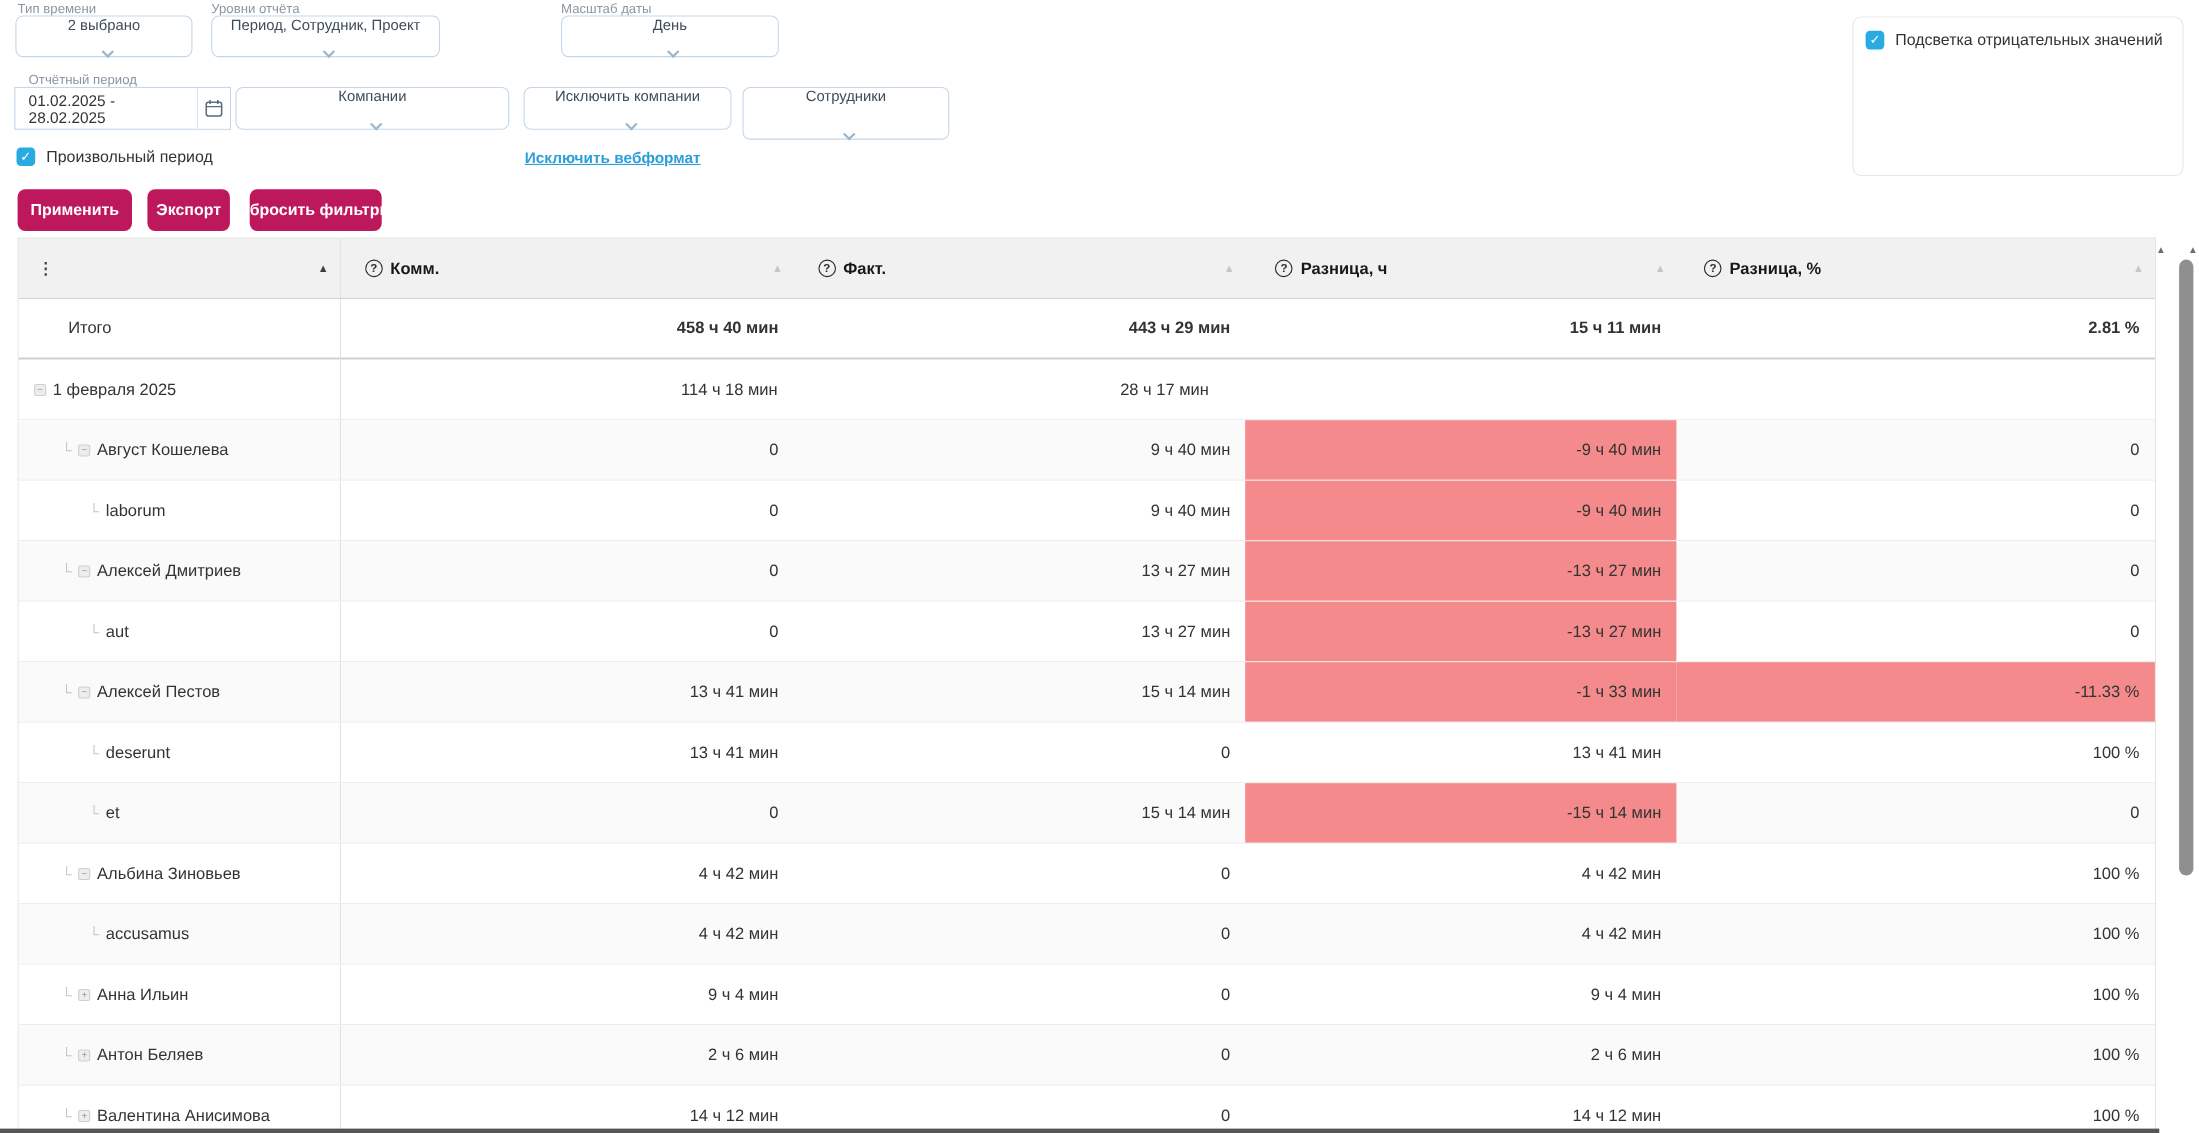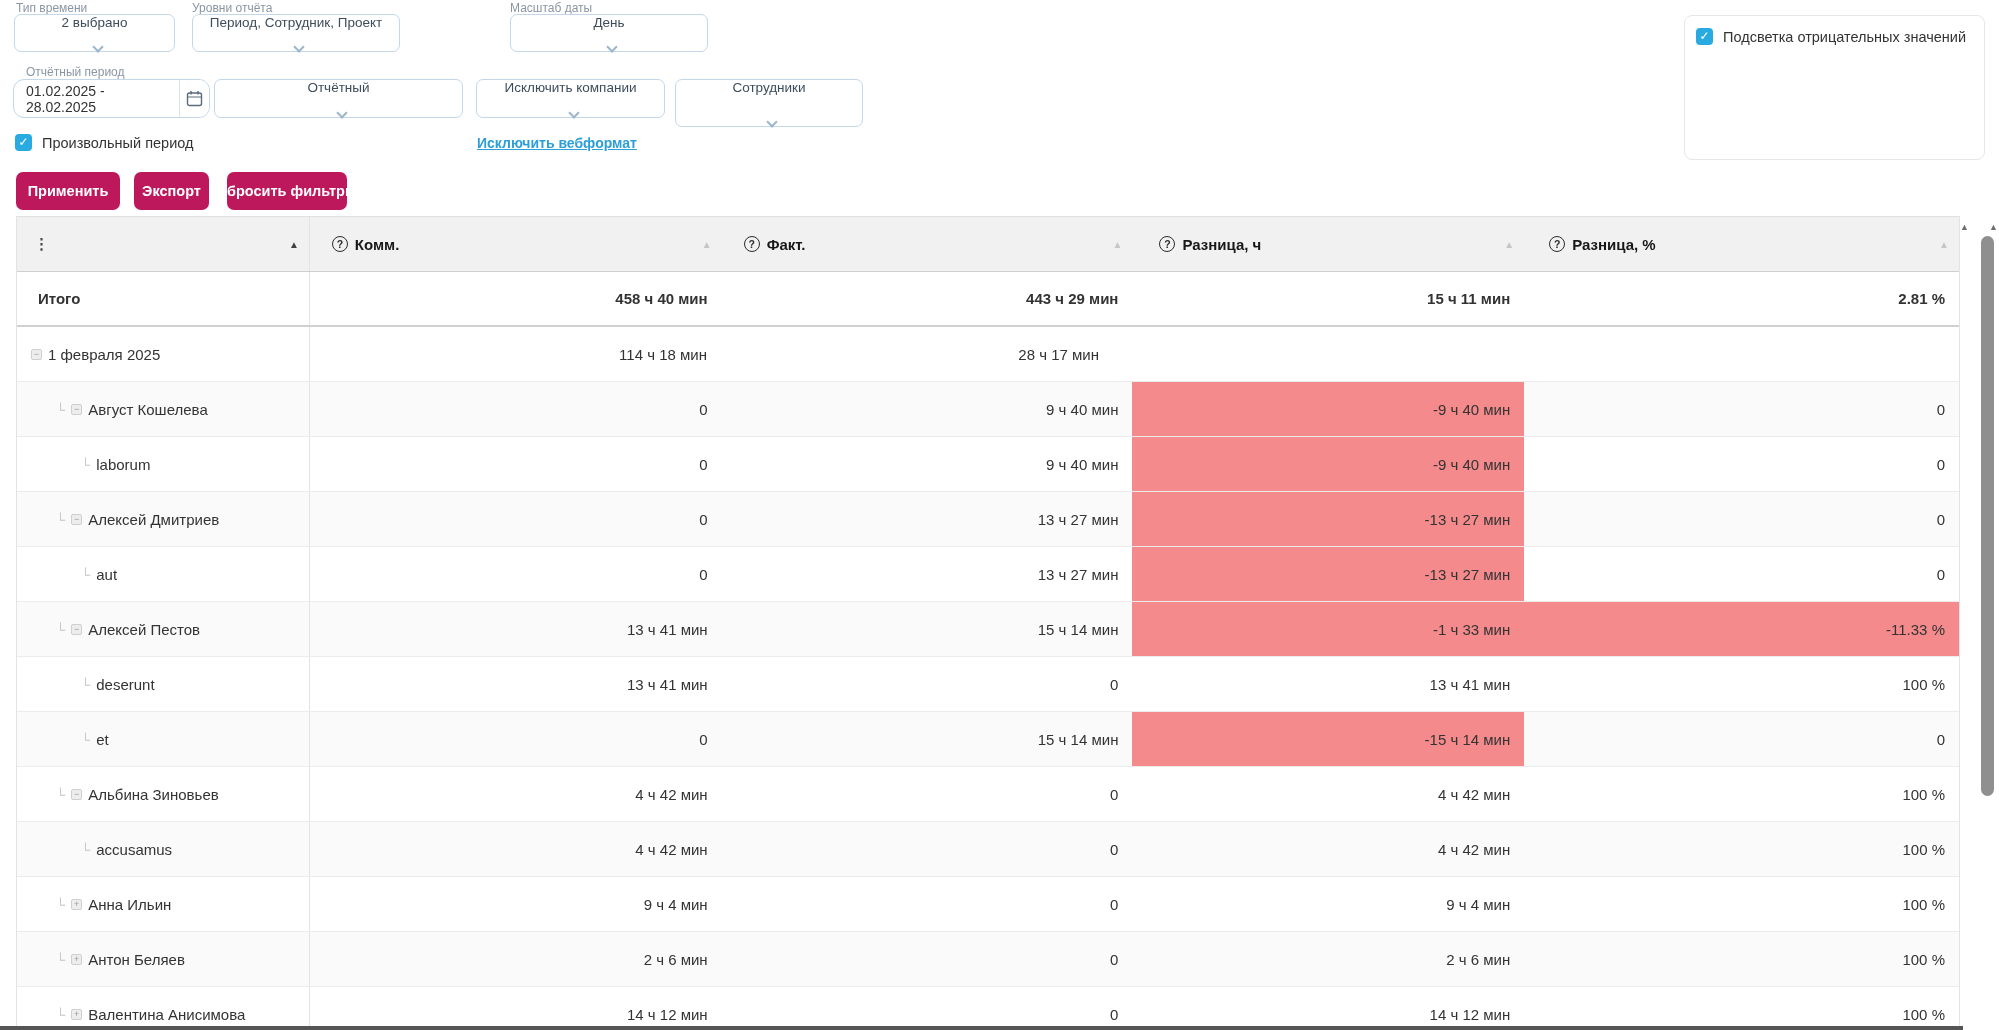--- a/index.html
+++ b/index.html
@@ -11,21 +11,21 @@
   .flabel { position:absolute; font-size:12px; color:#8b96a3; white-space:nowrap; }
   .select, .datebox {
     position:absolute; height:38px; border:1px solid #c3d7e8; border-radius:7px;
     background:#fff; display:flex; align-items:center; padding:0 12px;
     font-size:13.5px; color:#3d4d5c; white-space:nowrap;
   }
   .select { justify-content:space-between; cursor:pointer;flex-direction:column; }
   .select .txt { overflow:hidden; }
   .chev { width:8px; height:8px; border-right:2px solid #9cb6cb; border-bottom:2px solid #9cb6cb;
     transform:rotate(45deg); margin:-4px 4px 0 10px; flex-shrink:0; }
-  .dategroup { position:absolute; display:flex; border:1px solid #c3d7e8; border-radius:11px; overflow:hidden; height:39px; background:#fff; }
+  .dategroup { position:absolute; display:flex; border:1px solid #c3d7e8; border-radius:0; overflow:hidden; height:39px; background:#fff; }
   .dateinput { width:165px; padding:0 12px; display:flex; align-items:center; font-size:14px; color:#333; }
   .calbtn { width:30px; border-left:1px solid #d9e4ee; display:flex; align-items:center; justify-content:center; cursor:pointer; background:#fff; }
   .checkbox { position:absolute; width:17px; height:17px; background:#29abe2; border-radius:4px;
     color:#fff; font-size:12px; line-height:17px; text-align:center; cursor:pointer; }
   .cblabel { position:absolute; font-size:14.5px; color:#333; white-space:nowrap; }
   .link { position:absolute; font-size:14px; font-weight:bold; color:#2d9fd8; text-decoration:underline; cursor:pointer; white-space:nowrap; }
   .btn { position:absolute; height:38px; background:#be185d; border:none; border-radius:7px;
     color:#fff; font-size:14.5px; font-weight:bold; font-family:"Liberation Sans",sans-serif;
     display:flex; align-items:center; justify-content:center; cursor:pointer; white-space:nowrap; }
   .card { position:absolute; left:1684px; top:15px; width:301px; height:145px;
@@ -92,21 +92,21 @@
     <div class="calbtn">
       <svg width="17" height="17" viewBox="0 0 17 17">
         <rect x="1.5" y="3" width="14" height="12.5" rx="2" fill="none" stroke="#5a6b7a" stroke-width="1.4"></rect>
         <line x1="5" y1="1" x2="5" y2="4.5" stroke="#5a6b7a" stroke-width="1.4"></line>
         <line x1="12" y1="1" x2="12" y2="4.5" stroke="#5a6b7a" stroke-width="1.4"></line>
         <line x1="1.5" y1="7" x2="15.5" y2="7" stroke="#5a6b7a" stroke-width="1.2"></line>
       </svg>
     </div>
   </div>
   <div class="select" style="left:214px; top:79px; width:249px; height:39px;">
-    <span class="txt">Отчётный</span>
+    <span class="txt">Компании</span>
     <span class="chev"></span>
   </div>
   <div class="select" style="left:476px; top:79px; width:189px; height:39px;">
     <span class="txt">Исключить компании</span>
     <span class="chev"></span>
   </div>
   <div class="select" style="left:675px; top:79px; width:188px; height:48px;">
     <span class="txt">Сотрудники</span>
     <span class="chev"></span>
   </div>
@@ -159,21 +159,21 @@
         <span class="lbl">
             <span class="qicon">?</span>
             <span>Разница, %</span>
           </span>
         <span class="tri">▲</span>
       </div>
     </div>
 
     <div class="trow total">
       <div class="c c1" style="padding-left:21px;">
-          <span class="name" style="font-weight:bold;">Итого</span>
+          <span class="name" style="font-weight:normal;margin-left:24px;">Итого</span>
         </div>
       <div class="c c2 val">458 ч 40 мин</div>
       <div class="c c3 val">443 ч 29 мин</div>
       <div class="c c4 val">15 ч 11 мин</div>
       <div class="c c5 val">2.81 %</div>
     </div>
 
     <div id="rows-container">
         <div class="trow">
           <div class="c c1" style="padding-left: 14px;">

